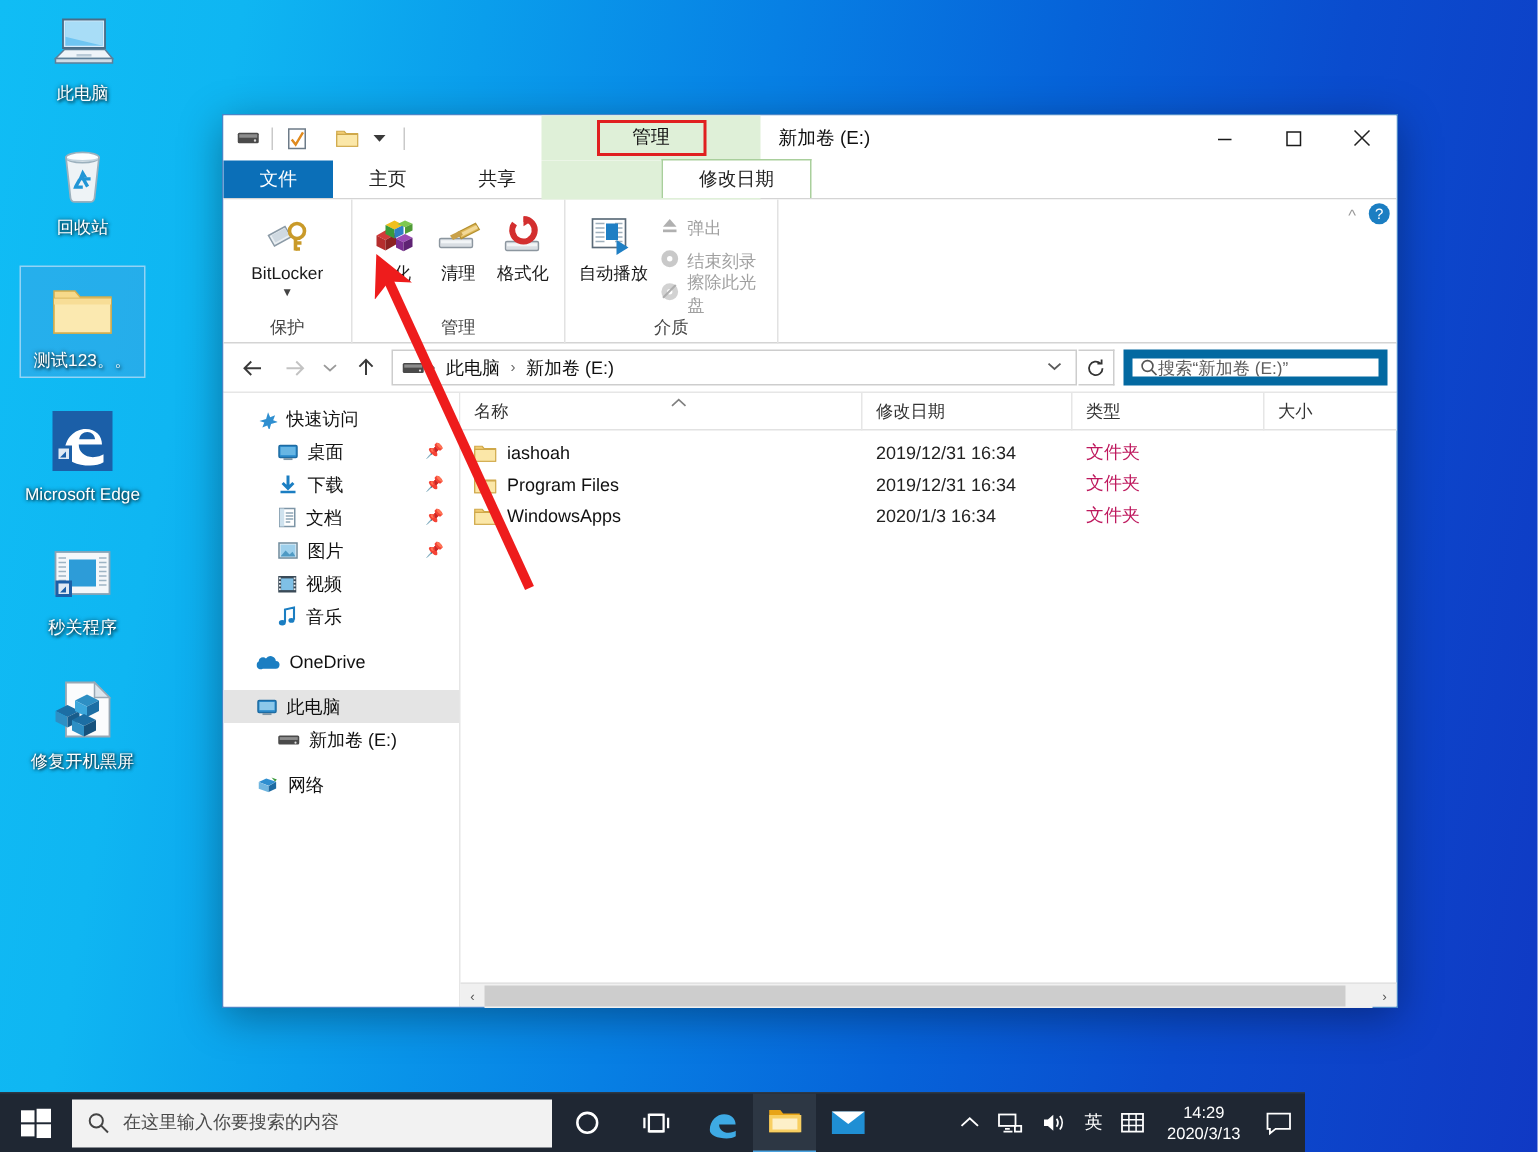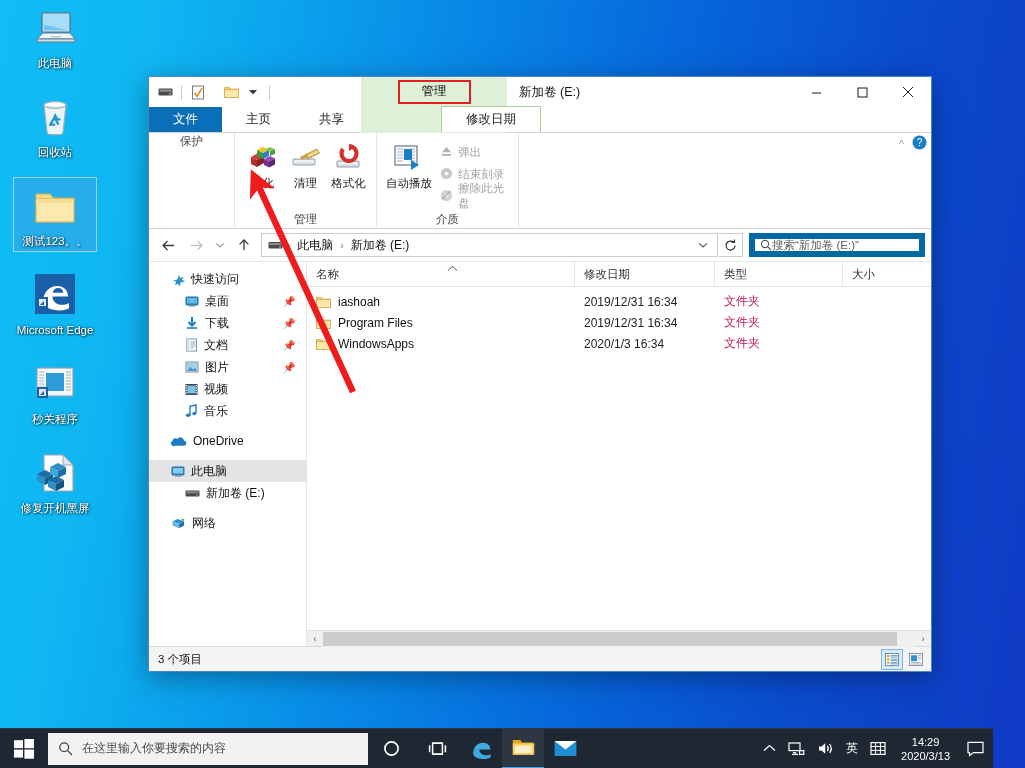--- a/index.html
+++ b/index.html
@@ -194,21 +194,21 @@
   }
   #view-btns { margin-left: auto; display: flex; gap: 2px; }
   .view-btn { width: 22px; height: 21px; display: flex; align-items: center; justify-content: center; }
   .view-btn.active { border: 1px solid #7fb5e0; background: #d6ebfa; }
 
   
   #red-arrow { position: absolute; left: 0; top: 0; width: 1025px; height: 768px; pointer-events: none; }
 
   
   #taskbar {
-    position: absolute; left: 0; bottom: 0; width: 993px; height: 40px;
+    position: absolute; left: 0; bottom: 0; width: 870px; height: 40px;
     background: #1f2733; display: flex; align-items: center;
     border-top: 1px solid #2d3845;
   }
   #start-btn { width: 48px; height: 40px; display: flex; align-items: center; justify-content: center; }
   #task-search {
     width: 320px; height: 32px; background: #f2f2f2; display: flex; align-items: center;
     gap: 9px; padding: 0 10px; color: #4a4a4a; font-size: 12px;
   }
   .tb-btn { width: 46px; height: 40px; display: flex; align-items: center; justify-content: center; }
   .tb-btn.app { width: 42px; }
@@ -387,20 +387,35 @@
     <div class="rtab file">文件</div>
     <div class="rtab">主页</div>
     <div class="rtab">共享</div>
     <div class="rtab">查看</div>
     <div class="rtab ctx">修改日期</div>
   </div>
 
   <div id="ribbon">
 
     <div class="rgroup" style="width:86px">
+      <div class="rgroup-items">
+        <div class="big-btn" style="width:74px">
+          <span class="ic">
+            <svg width="32" height="32" viewBox="0 0 32 32">
+              <path d="M3 15l11-6 4 7-11 6z" fill="#e9eef2" stroke="#8b9aa6" stroke-width="1"></path>
+              <path d="M5 15l9-5 2.6 4.6-9 5z" fill="#cfd9e1"></path>
+              <circle cx="22" cy="12" r="5" fill="none" stroke="#c99a29" stroke-width="2.4"></circle>
+              <path d="M21 16v9" stroke="#c99a29" stroke-width="2.4"></path>
+              <path d="M21 20h4M21 24h3" stroke="#c99a29" stroke-width="2.2"></path>
+            </svg>
+          </span>
+          <span class="lbl">BitLocker</span>
+          <span class="caret">▼</span>
+        </div>
+      </div>
       <div class="rgroup-title">保护</div>
     </div>
 
     <div class="rgroup" style="width:142px">
       <div class="rgroup-items">
         <div class="big-btn" style="width:46px">
           <span class="ic">
             <svg width="30" height="30" viewBox="0 0 30 30">
               <path d="M3 14l7-4 6 3-7 4z" fill="#d33a3a"></path>
               <path d="M3 14v7l6 3v-7z" fill="#b52d2d"></path>
@@ -770,47 +785,20 @@
       <div id="hscroll">
         <div class="hs-arrow">‹</div>
         <div id="hs-track">
           <div id="hs-thumb"></div>
         </div>
         <div class="hs-arrow">›</div>
       </div>
     </div>
   </div>
 
-  <div id="statusbar">
-    <span>3 个项目</span>
-    <div id="view-btns">
-      <div class="view-btn active">
-        <svg width="14" height="13" viewBox="0 0 14 13">
-          <rect x="0.5" y="0.5" width="13" height="12" fill="#fff" stroke="#4a7ea8" stroke-width=".8"></rect>
-          <g fill="#e0a020">
-              <rect x="2" y="2" width="2.4" height="2"></rect>
-              <rect x="2" y="5.4" width="2.4" height="2"></rect>
-              <rect x="2" y="8.8" width="2.4" height="2"></rect>
-            </g>
-          <g stroke="#4a7ea8" stroke-width=".8">
-              <path d="M5.6 2.6h7M5.6 4h7M5.6 6h7M5.6 7.4h7M5.6 9.4h7M5.6 10.8h7"></path>
-            </g>
-        </svg>
-      </div>
-      <div class="view-btn">
-        <svg width="14" height="13" viewBox="0 0 14 13">
-          <rect x="0.5" y="0.5" width="13" height="12" fill="#fff" stroke="#6f7f8c" stroke-width=".8"></rect>
-          <rect x="2" y="2.2" width="6" height="6" fill="#2f8fd0"></rect>
-          <g stroke="#8fa3b2" stroke-width=".8">
-              <path d="M9.2 2.6h3.2M9.2 4.4h3.2M9.2 6.2h3.2M2 9.6h10.4M2 11h10.4"></path>
-            </g>
-        </svg>
-      </div>
-    </div>
-  </div>
 </div>
 
 <svg id="red-arrow">
   <defs>
     <marker id="arrowhead" markerWidth="4.2" markerHeight="4.2" refX="1.2" refY="2.1" orient="auto">
       <path d="M0,0 L4.2,2.1 L0,4.2 L1.1,2.1 z" fill="#ee1c1c"></path>
     </marker>
   </defs>
   <line x1="353" y1="392" x2="259" y2="187" stroke="#ee1c1c" stroke-width="6.5" marker-end="url(#arrowhead)"></line>
 </svg>

